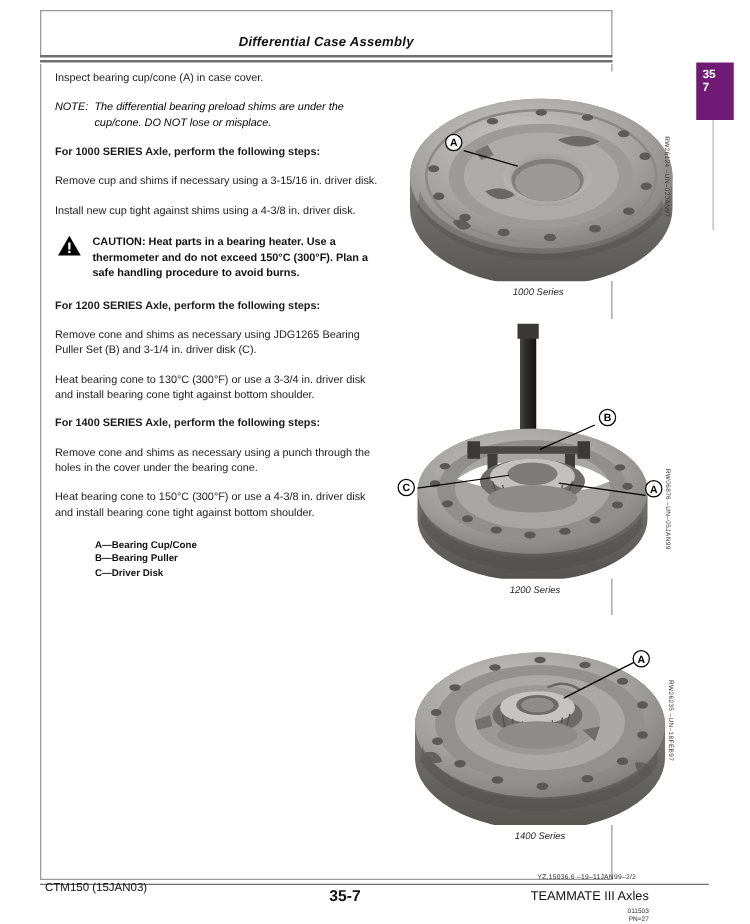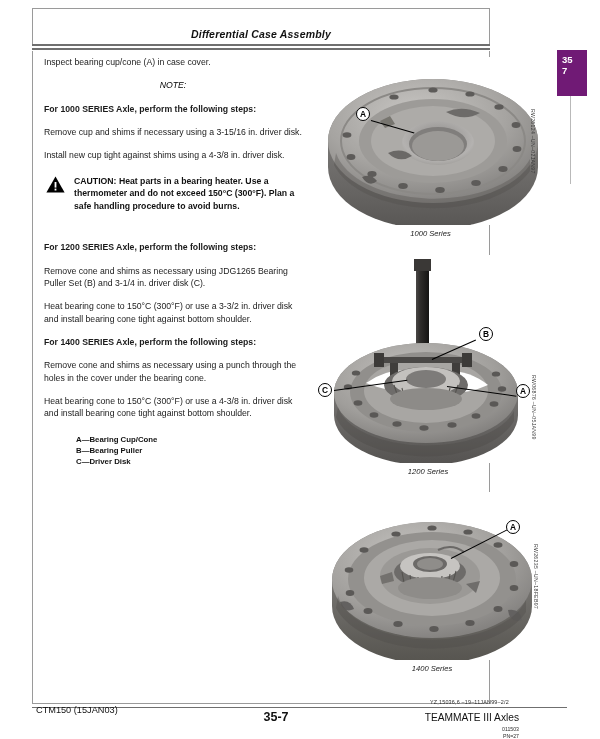--- a/index.html
+++ b/index.html
@@ -115,21 +115,21 @@
   .note-text {
     font-size: 8.7px;
     font-style: italic;
     line-height: 1.42;
   }
 
   
   .caution-row {
     display: flex;
     gap: 9px;
-    margin: 13px 0 29px 0;
+    margin: 13px 0 13px 0;
     padding-left: 2px;
   }
   .caution-icon {
     flex: 0 0 auto;
     width: 19px;
     padding-top: 1px;
   }
   .caution-text {
     font-size: 8.7px;
     font-weight: 700;
@@ -275,40 +275,41 @@
     <span>7</span>
   </div>
   <div class="tab-stem"></div>
 
   <div class="text-col">
 
     <div class="para">Inspect bearing cup/cone (A) in case cover.</div>
 
     <div class="note-row">
       <div class="note-label">NOTE:</div>
+      <div class="note-text">The differential bearing preload shims are under the cup/cone. DO NOT lose or misplace.</div>
     </div>
 
     <div class="para bold">For 1000 SERIES Axle, perform the following steps:</div>
     <div class="para">Remove cup and shims if necessary using a 3-15/16 in. driver disk.</div>
     <div class="para">Install new cup tight against shims using a 4-3/8 in. driver disk.</div>
 
     <div class="caution-row">
       <div class="caution-icon">
         <svg width="19" height="17" viewBox="0 0 19 17" aria-hidden="true">
           <path d="M9.5 0.6 L18.6 16.4 L0.4 16.4 Z" fill="#000"></path>
           <rect x="8.6" y="6.0" width="1.8" height="5.6" fill="#fff"></rect>
           <rect x="8.6" y="12.6" width="1.8" height="1.9" fill="#fff"></rect>
         </svg>
       </div>
       <div class="caution-text">CAUTION: Heat parts in a bearing heater. Use a thermometer and do not exceed 150°C (300°F). Plan a safe handling procedure to avoid burns.</div>
     </div>
 
     <div class="para bold">For 1200 SERIES Axle, perform the following steps:</div>
     <div class="para">Remove cone and shims as necessary using JDG1265 Bearing Puller Set (B) and 3-1/4 in. driver disk (C).</div>
-    <div class="para">Heat bearing cone to 150°C (300°F) or use a 3-3/2 in. driver disk and install bearing cone tight against bottom shoulder.</div>
+    <div class="para">Heat bearing cone to 130°C (300°F) or use a 3-3/4 in. driver disk and install bearing cone tight against bottom shoulder.</div>
 
     <div class="para bold">For 1400 SERIES Axle, perform the following steps:</div>
     <div class="para">Remove cone and shims as necessary using a punch through the holes in the cover under the bearing cone.</div>
     <div class="para">Heat bearing cone to 150°C (300°F) or use a 4-3/8 in. driver disk and install bearing cone tight against bottom shoulder.</div>
 
     <div class="legend">
       <div class="legend-item">A—Bearing Cup/Cone</div>
       <div class="legend-item">B—Bearing Puller</div>
       <div class="legend-item">C—Driver Disk</div>
     </div>

